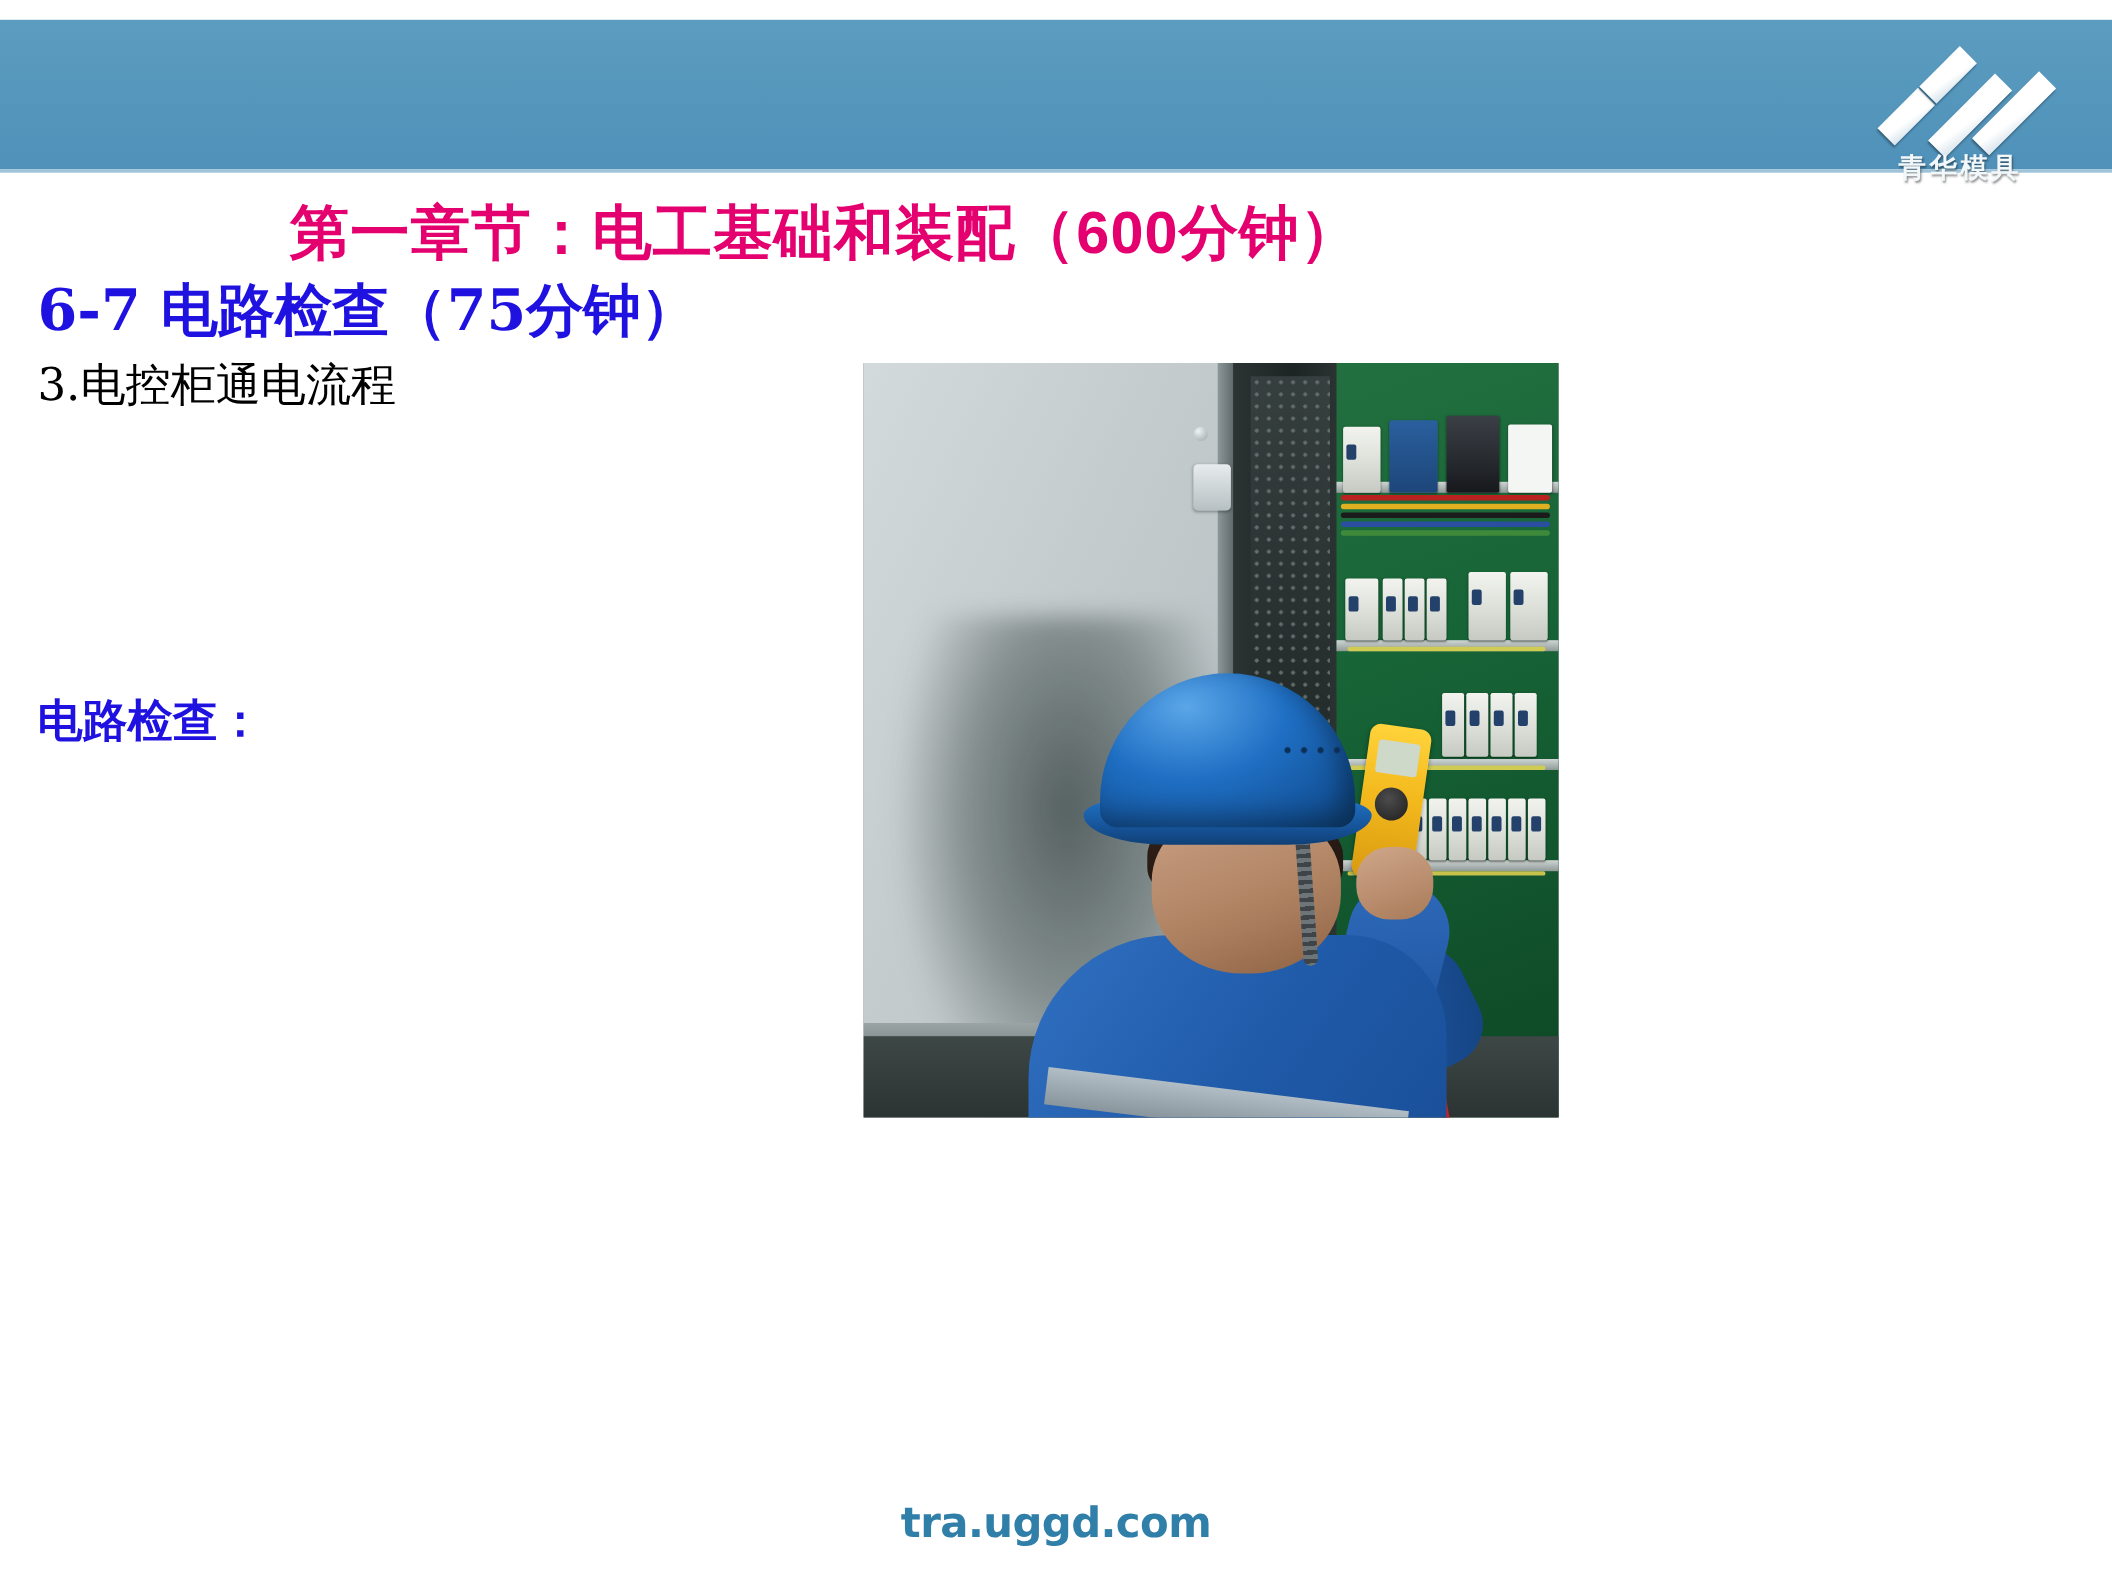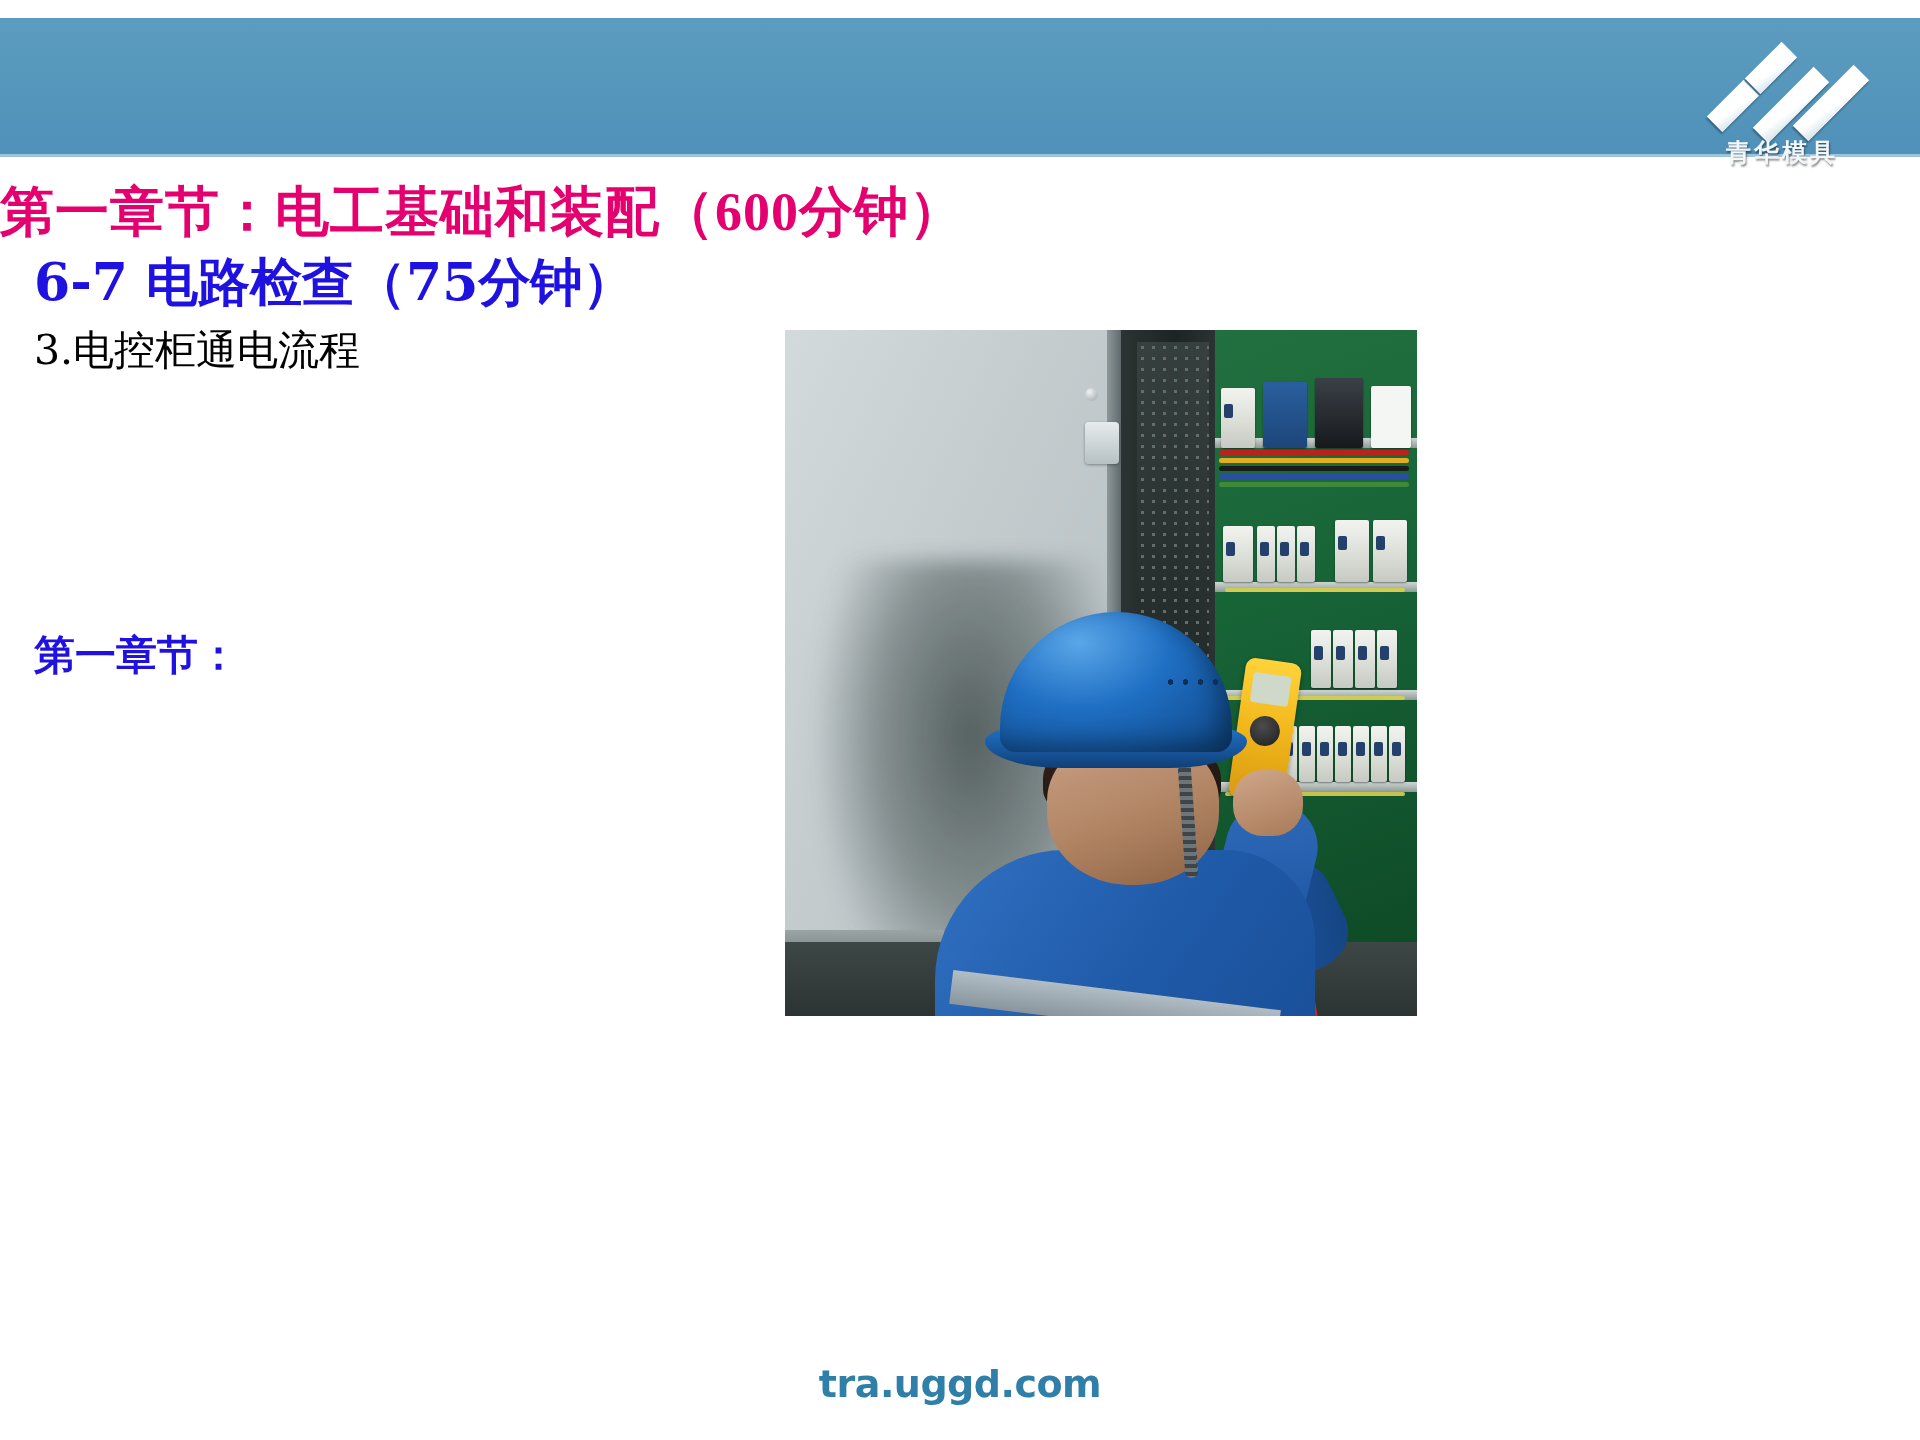--- a/index.html
+++ b/index.html
@@ -52,25 +52,25 @@
     font-weight:bold;
     letter-spacing:3px;
     text-shadow:1px 2px 2px rgba(0,0,0,.45);
   }
 
   
   #slide-title{
     position:absolute;
     left:0; top:176px;
     width:1500px;
-    text-align:left;
+    text-align:center;
     color:#e4006f;
     font-size:54px;
     font-weight:bold;
-    font-family:Liberation Serif, serif;
+    font-family:Liberation Sans, sans-serif;
     white-space:nowrap;
     letter-spacing:1px;
   }
   #section-subtitle{
     position:absolute;
     left:34px; top:248px;
     color:#1f12e0;
     font-size:52px;
     font-weight:bold;
     font-family:"DejaVu Serif", serif;
@@ -301,21 +301,21 @@
 
 <div id="slide-title">第一章节：电工基础和装配（600分钟）</div>
 
 <div id="section-subtitle">6-7  电路检查（75分钟）</div>
 
 <ul id="objective-list">
   <li>3.电控柜通电流程</li>
 </ul>
 
 <div id="practice-block">
-  <div>第一章节：</div>
+  <div>电路检查：</div>
 </div>
 
 <div id="photo-frame">
   <div class="layer door"></div>
   <div class="layer shadow"></div>
   <div class="layer door-edge"></div>
   <div class="layer door-handle"></div>
   <div class="layer latch"></div>
 
   <div class="layer interior"></div>

